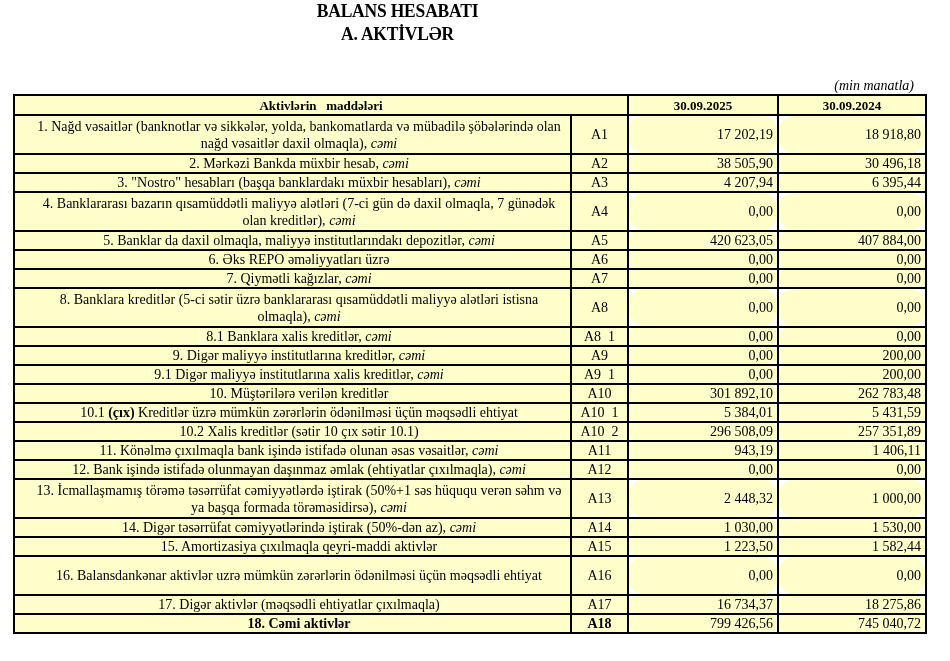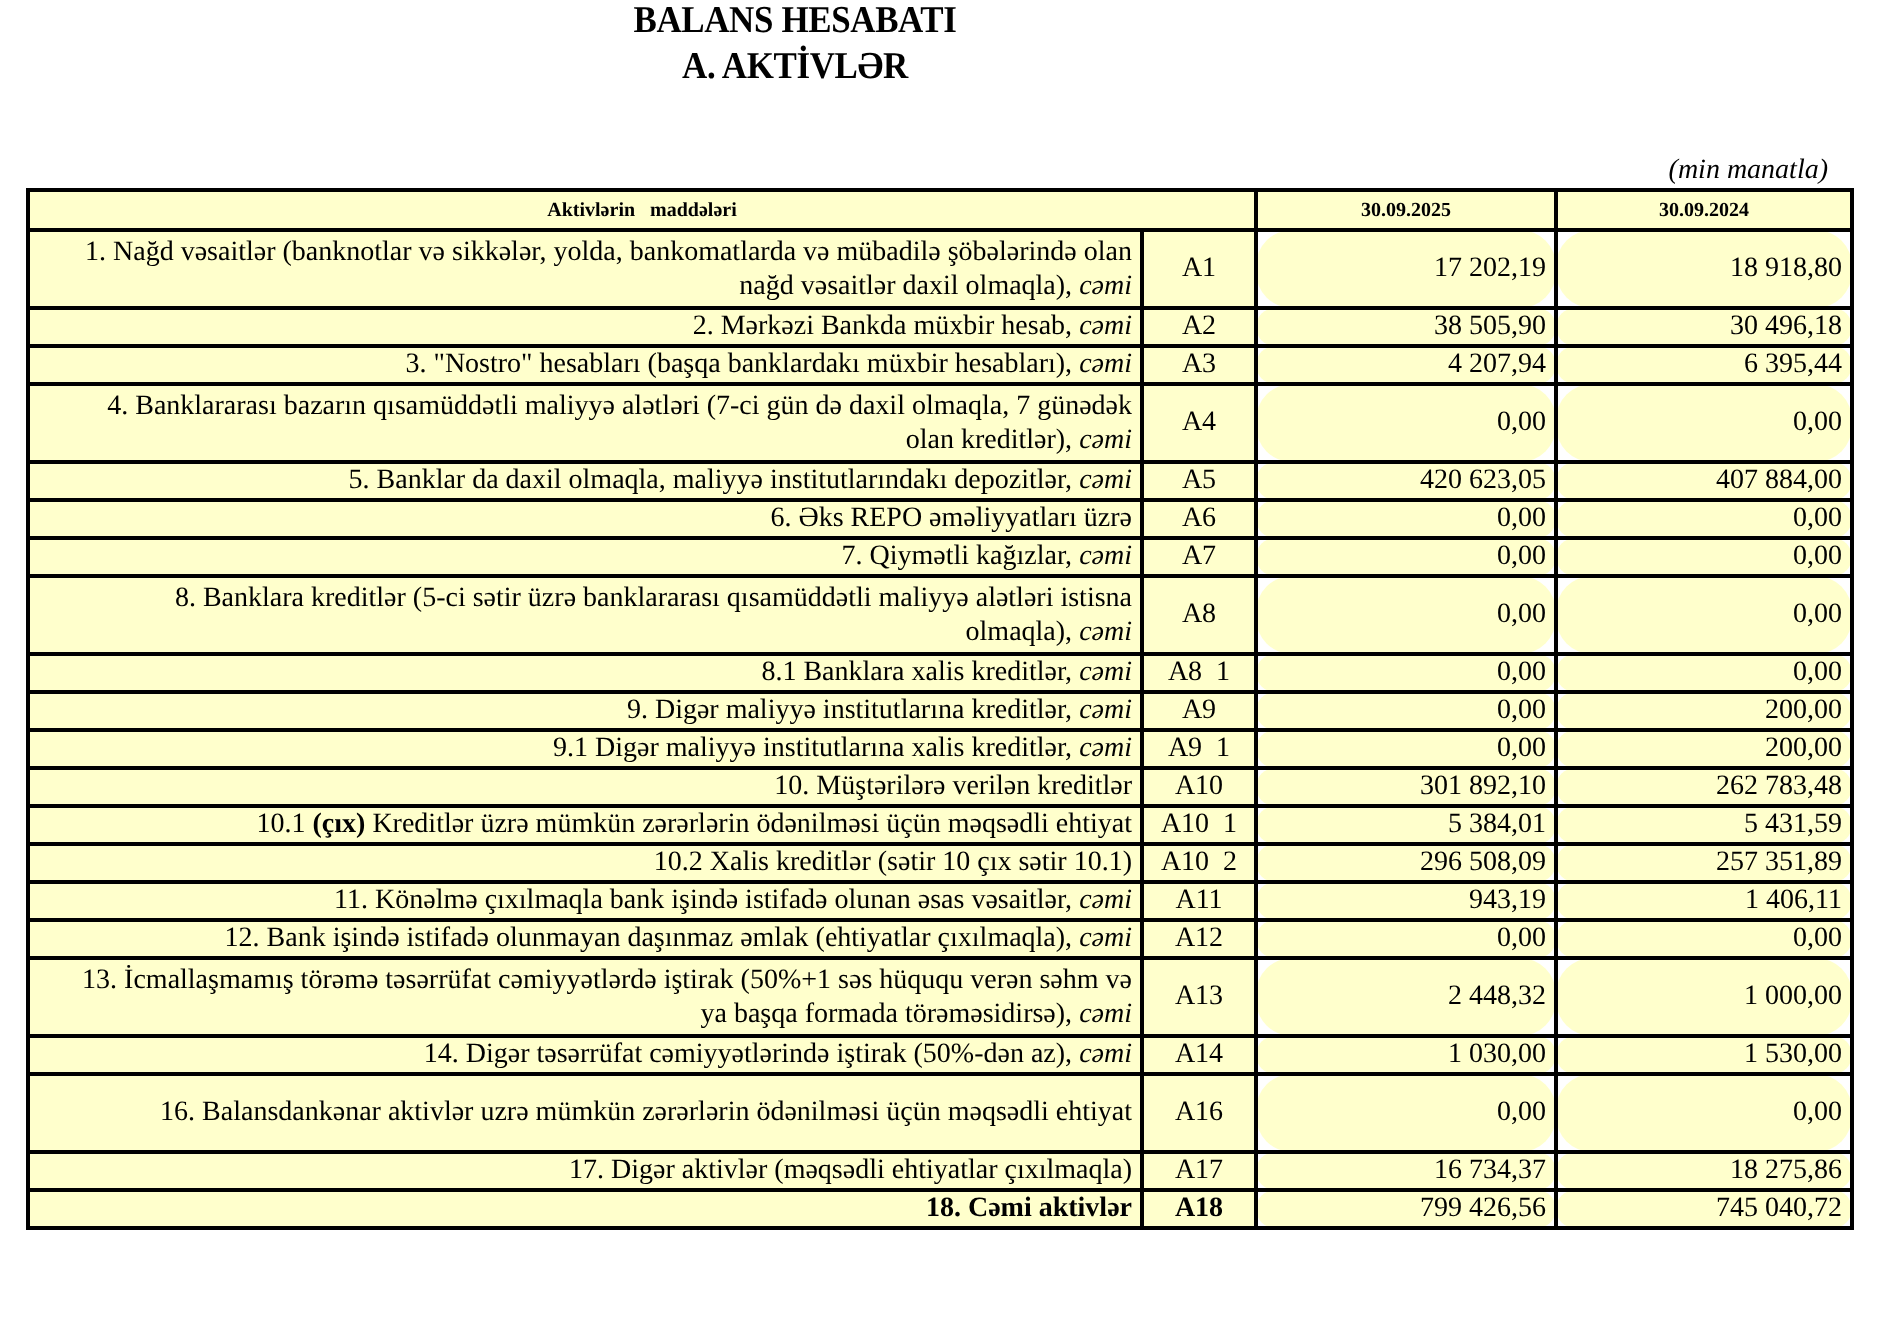--- a/index.html
+++ b/index.html
@@ -6,26 +6,26 @@
   body { width: 950px; height: 661px; position: relative; overflow: hidden;
          font-family: "Liberation Serif", "DejaVu Serif", serif; color: #000; }
   .title { position: absolute; left: 0; width: 795px; text-align: center;
            font-weight: bold; font-size: 19px; letter-spacing: -0.2px; transform: scaleX(0.92); transform-origin: center; }
   .t1 { top: 0px; }
   .t2 { top: 23px; }
   .unit { position: absolute; top: 78px; right: 36px; font-style: italic; font-size: 14px; margin-left: 38px; }
   table { position: absolute; left: 13px; top: 94px; border-collapse: collapse;
           table-layout: fixed; width: 912px; font-size: 14px; }
   td, th { border: 2px solid #000; background: #FFFFCC; padding: 0 4px; line-height: 17px; }
-  th { font-weight: bold; text-align: center; height: 18px; font-size: 10px; }
+  th { font-weight: bold; text-align: center; height: 18px; font-size: 13px; }
   col.c-name { width: 557px; }
   col.c-code { width: 57px; }
   col.c-v1 { width: 150px; }
   col.c-v2 { width: 148px; }
-  td.name { text-align: right; padding-left: 17px; }
+  td.name { text-align: center; padding-left: 17px; }
   td.code { text-align: center; }
   td.num { text-align: right; padding-right: 4px; border-radius: 18px; }
   tr.single td { height: 17px; }
   tr.double td { height: 37px; }
   .it { font-style: italic; }
   .b { font-weight: bold; }
   tr.total td { font-weight: bold; }
   tr.total td.num { font-weight: normal; }
 </style>
 </head>
@@ -151,20 +151,26 @@
         <td class="code" style="white-space: pre;">A13</td>
         <td class="num">2 448,32</td>
         <td class="num">1 000,00</td>
       </tr>
       <tr class="single">
         <td class="name"><span></span><span class="b"></span><span>14. Digər təsərrüfat cəmiyyətlərində iştirak (50%-dən az), </span><span class="it">cəmi</span></td>
         <td class="code" style="white-space: pre;">A14</td>
         <td class="num">1 030,00</td>
         <td class="num">1 530,00</td>
       </tr>
+      <tr class="single">
+        <td class="name"><span></span><span class="b"></span><span>15. Amortizasiya çıxılmaqla qeyri-maddi aktivlər</span><span class="it"></span></td>
+        <td class="code" style="white-space: pre;">A15</td>
+        <td class="num">1 223,50</td>
+        <td class="num">1 582,44</td>
+      </tr>
       <tr class="double">
         <td class="name"><span></span><span class="b"></span><span>16. Balansdankənar aktivlər uzrə mümkün zərərlərin ödənilməsi üçün məqsədli ehtiyat</span><span class="it"></span></td>
         <td class="code" style="white-space: pre;">A16</td>
         <td class="num">0,00</td>
         <td class="num">0,00</td>
       </tr>
       <tr class="single">
         <td class="name"><span></span><span class="b"></span><span>17. Digər aktivlər (məqsədli ehtiyatlar çıxılmaqla)</span><span class="it"></span></td>
         <td class="code" style="white-space: pre;">A17</td>
         <td class="num">16 734,37</td>

